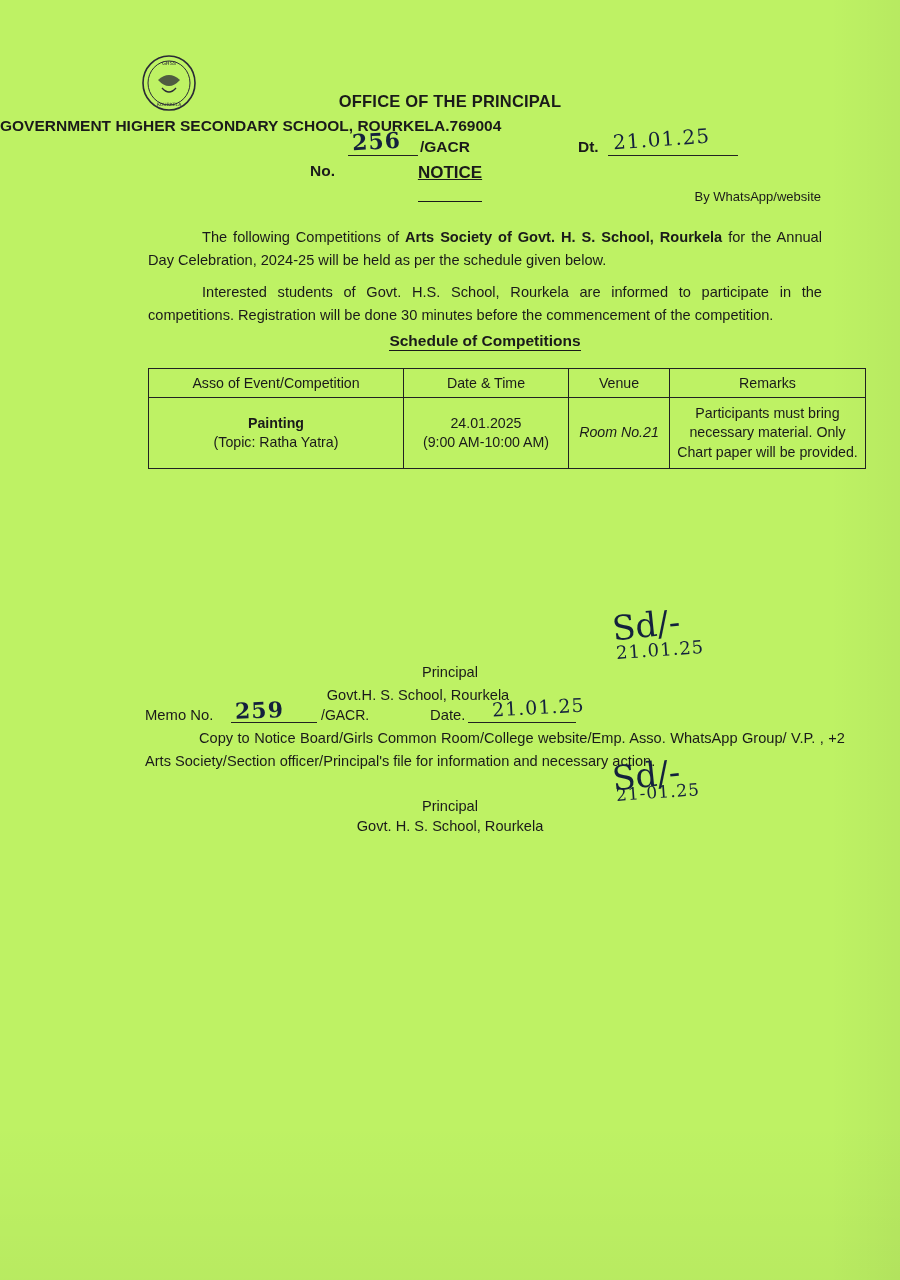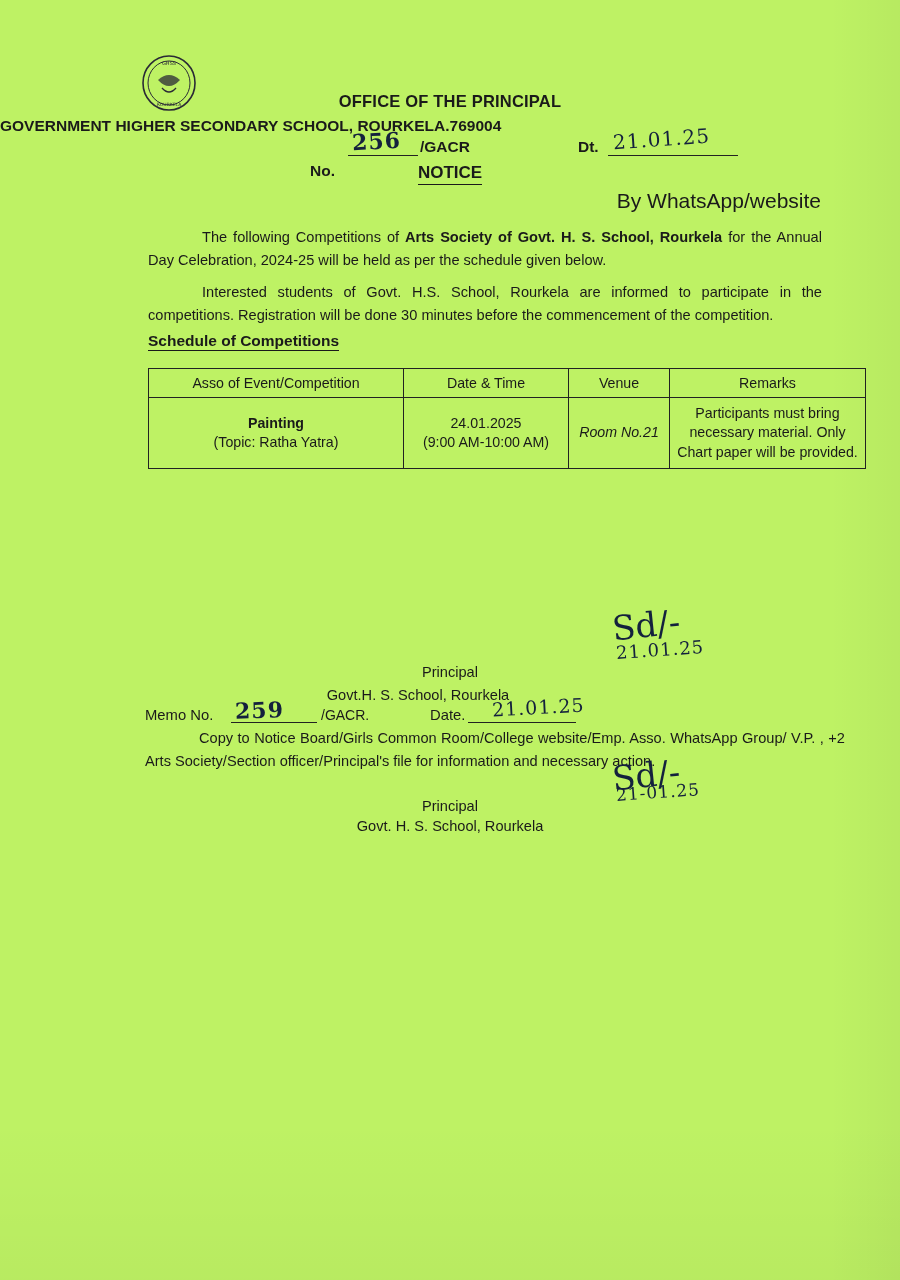--- a/index.html
+++ b/index.html
@@ -122,26 +122,27 @@
   .notice-title {
     position: absolute;
     left: 0; top: 163px;
     width: 900px;
     text-align: center;
     font-size: 17px;
     font-weight: bold;
   }
   .notice-title span {
     border-bottom: 1.6px solid #1a1a1a;
-    padding-bottom: 2px;
+    padding-bottom: 19px;
+    text-decoration: underline;
   }
   .by-whatsapp {
     position: absolute;
     right: 79px; top: 189px;
-    font-size: 21px;
+    font-size: 13px;
     text-align: center;
   }
 
   
   .para {
     position: absolute;
     font-size: 14.6px;
     line-height: 1.55;
     text-align: justify;
   }
@@ -152,20 +153,21 @@
   }
   .para2 {
     left: 148px; top: 281px;
     width: 674px;
     text-indent: 54px;
   }
   .sched-title {
     position: absolute;
     left: 148px; top: 332px;
     width: 674px;
+    text-align: center;
     font-size: 15.5px;
     font-weight: bold;
   }
   .sched-title span {
     border-bottom: 1.5px solid #1a1a1a;
     padding-bottom: 1px;
   }
 
   
   .tbl-wrap {

